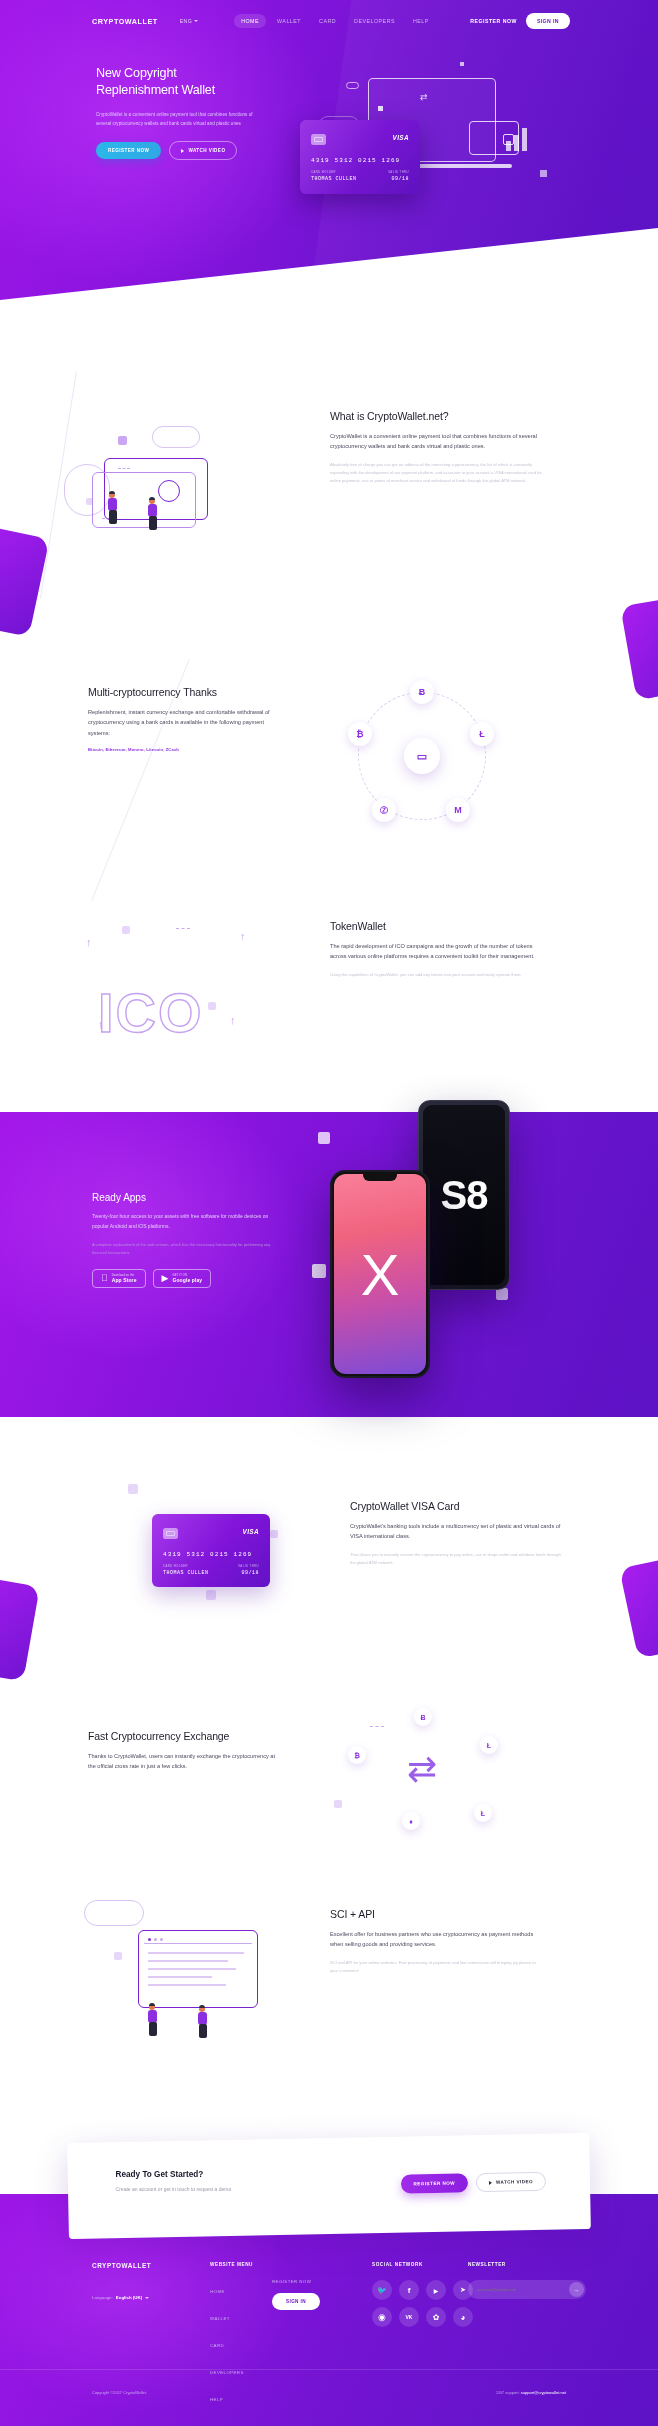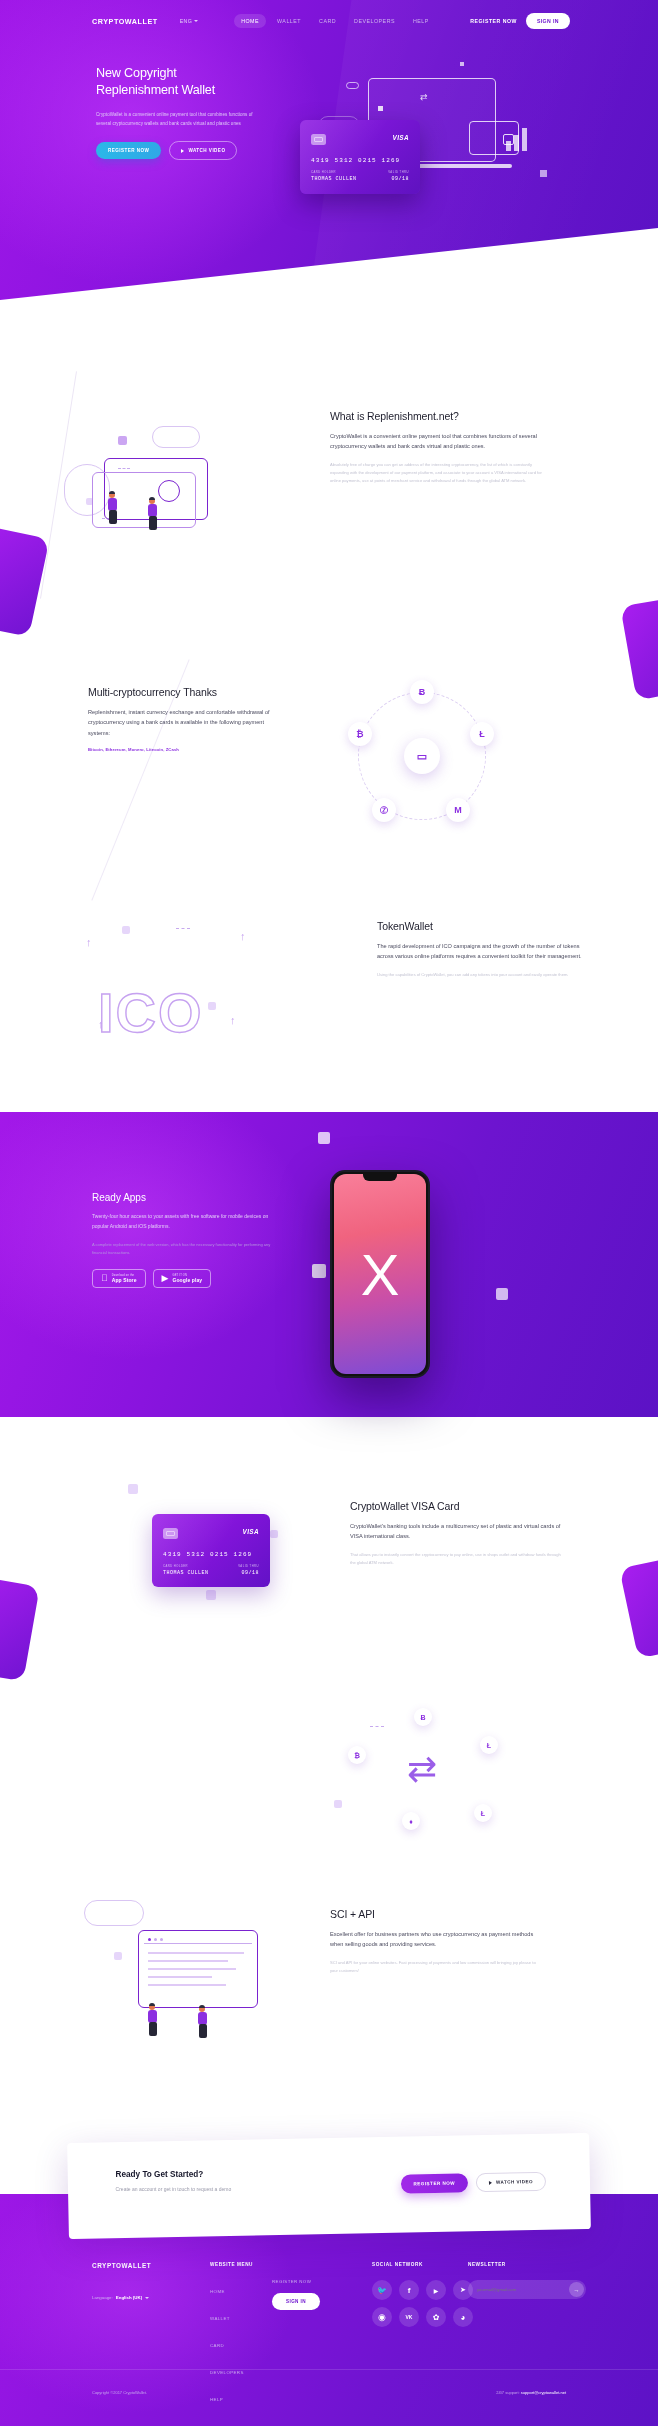--- a/index.html
+++ b/index.html
@@ -366,21 +366,21 @@
       </div>
       <div class="person" style="left:100px; top:78px;">
         <div class="p-head" style="left:1px; top:0;"></div>
         <div class="p-hair" style="left:.7px; top:-1px;"></div>
         <div class="p-body" style="left:0; top:6px;"></div>
         <div class="p-legs" style="left:.6px; top:18px;"></div>
       </div>
     </div>
 
     <div class="col-text" style="left:330px; top:10px; width:218px;">
-      <div class="h2">What is Replenishment.net?</div>
+      <div class="h2">What is CryptoWallet.net?</div>
       <div class="p-main">CryptoWallet is a convenient online payment tool that combines functions of several cryptocurrency wallets and bank cards virtual and plastic ones.</div>
       <div class="p-faint">Absolutely free of charge you can get an address of the interesting cryptocurrency, the list of which is constantly expanding with the development of our payment platform, and associate to your account a VISA international card for online payments, use at points of merchant service and withdrawal of funds through the global ATM network.</div>
     </div>
   </div>
 
   <div class="sec" style="top:670px; height:230px;">
     <div class="thin-line" style="left:140px; top:-20px; width:1px; height:260px; transform:rotate(22deg); background:#efeaf7;"></div>
 
     <div class="col-text" style="left:88px; top:16px; width:186px;">
       <div class="h2">Multi-cryptocurrency Thanks</div>
@@ -416,21 +416,21 @@
       <div class="ico-word" style="left:18px; top:30px;">ICO</div>
       <div class="arrow-up" style="left:6px; top:26px;">↑</div>
       <div class="arrow-up" style="left:160px; top:20px;">↑</div>
       <div class="arrow-up" style="left:18px; top:108px;">↑</div>
       <div class="arrow-up" style="left:150px; top:104px;">↑</div>
       <div class="sq-v sm" style="left:42px; top:16px; width:8px; height:8px;"></div>
       <div class="sq-v sm" style="left:128px; top:92px; width:8px; height:8px;"></div>
       <div class="dash" style="left:96px; top:18px; width:14px;"></div>
     </div>
 
-    <div class="col-text" style="left:330px; top:20px; width:218px;margin-left:47px;">
+    <div class="col-text" style="left:330px; top:20px; width:218px;">
       <div class="h2">TokenWallet</div>
       <div class="p-main">The rapid development of ICO campaigns and the growth of the number of tokens across various online platforms requires a convenient toolkit for their management.</div>
       <div class="p-faint">Using the capabilities of CryptoWallet, you can add any tokens into your account and easily operate them.</div>
     </div>
   </div>
 
   <div class="band" style="top:1112px; height:305px;">
     <div class="band-glow"></div>
     <div class="col-text" style="left:92px; top:80px; width:182px;">
       <h2>Ready Apps</h2>
@@ -452,20 +452,25 @@
           </span>
         </div>
       </div>
     </div>
 
     <div class="sq-v" style="left:318px; top:20px; width:12px; height:12px; background:rgba(255,255,255,.75);"></div>
     <div class="sq-v" style="left:312px; top:152px; width:14px; height:14px; background:rgba(255,255,255,.85);"></div>
     <div class="sq-v" style="left:496px; top:176px; width:12px; height:12px; background:rgba(255,255,255,.7);"></div>
   </div>
 
+  <div class="phone-dark" style="left:418px; top:1100px;">
+    <div class="scr">
+      <span class="s8">S8</span>
+    </div>
+  </div>
   <div class="phone-x" style="left:330px; top:1170px;">
     <div class="notch"></div>
     <div class="scr">
       <span class="xlabel">X</span>
     </div>
   </div>
 
   <div class="sec" style="top:1470px; height:200px;margin-left:20px;">
     <div class="sq-v sm" style="left:108px; top:14px; width:10px; height:10px;"></div>
     <div class="sq-v sm" style="left:186px; top:120px; width:10px; height:10px;"></div>
@@ -483,20 +488,24 @@
     </div>
 
     <div class="col-text" style="left:330px; top:30px; width:212px;">
       <div class="h2">CryptoWallet VISA Card</div>
       <div class="p-main">CryptoWallet's banking tools include a multicurrency set of plastic and virtual cards of VISA international class.</div>
       <div class="p-faint">That allows you to instantly convert the cryptocurrency to pay online, use in shops outlet and withdraw funds through the global ATM network.</div>
     </div>
   </div>
 
   <div class="sec" style="top:1700px; height:180px;">
+    <div class="col-text" style="left:88px; top:30px; width:190px;">
+      <div class="h2">Fast Cryptocurrency Exchange</div>
+      <div class="p-main">Thanks to CryptoWallet, users can instantly exchange the cryptocurrency at the official cross rate in just a few clicks.</div>
+    </div>
 
     <div class="art" style="left:330px; top:4px; width:190px; height:150px;">
       <div style="position:absolute; left:46px; top:42px; width:92px; height:46px; color:#9b5ee8; font-size:36px; line-height:46px; text-align:center;">⇄</div>
       <div class="coin" style="left:84px; top:4px; width:18px; height:18px; font-size:7px;">
         <span>Ƀ</span>
       </div>
       <div class="coin" style="left:18px; top:42px; width:18px; height:18px; font-size:7px;">
         <span>₿</span>
       </div>
       <div class="coin" style="left:150px; top:32px; width:18px; height:18px; font-size:7px;">

